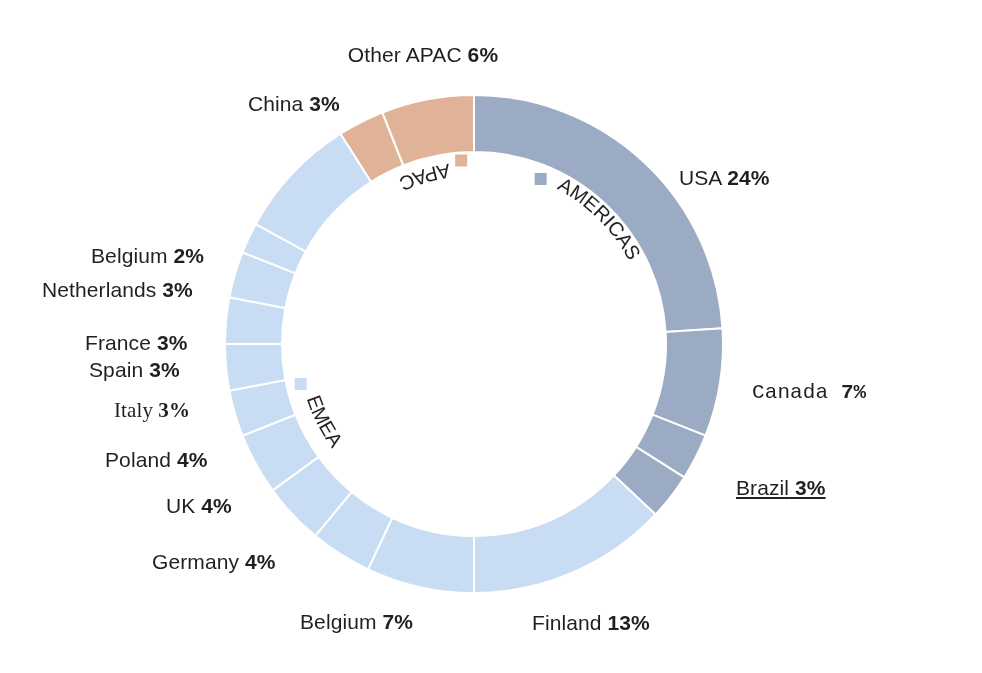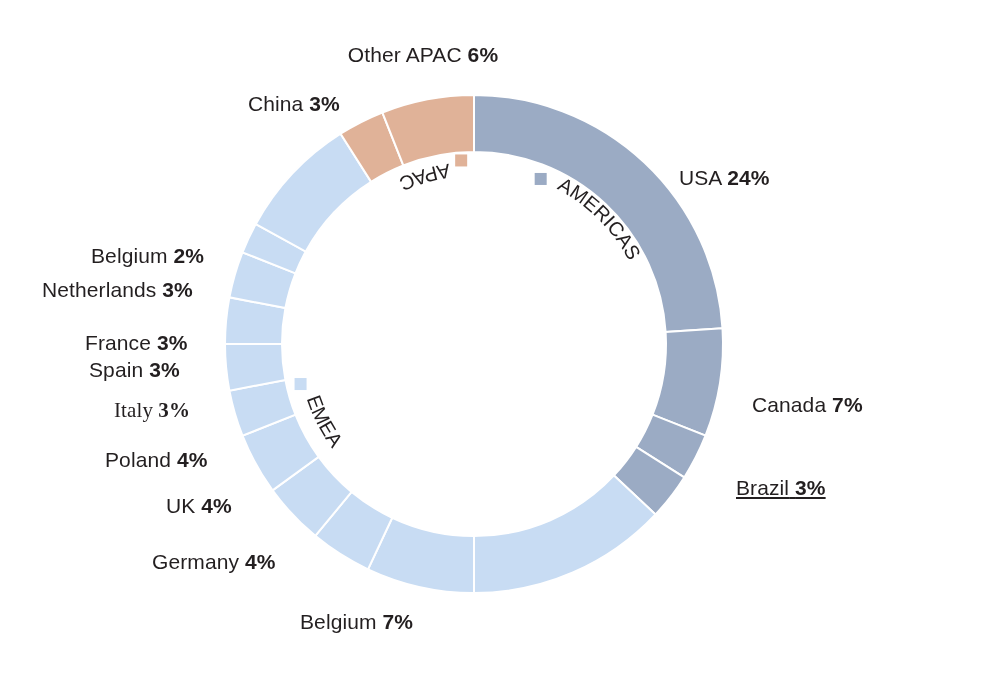--- a/index.html
+++ b/index.html
@@ -136,28 +136,32 @@
   <div class="leaf-label left" style="left:152px; top:549px;">
     <span>Germany</span>
     <span class="pct">4%</span>
   </div>
 
   <div class="leaf-label left" style="left:300px; top:609px;">
     <span>Belgium</span>
     <span class="pct">7%</span>
   </div>
 
+  <div class="leaf-label left" style="left:532px; top:610px;">
+    <span>Finland</span>
+    <span class="pct">13%</span>
+  </div>
 
 
   <div class="leaf-label left" style="left:736px; top:475px;text-decoration:underline;">
     <span>Brazil</span>
     <span class="pct">3%</span>
   </div>
 
-  <div class="leaf-label left" style="left:752px; top:392px;">
+  <div class="leaf-label left" style="left:752px; top:380px;font-family:Liberation Mono, monospace;">
     <span>Canada</span>
     <span class="pct">7%</span>
   </div>
 
   <div class="leaf-label left" style="left:679px; top:165px;">
     <span>USA</span>
     <span class="pct">24%</span>
   </div>
 
 </div>

